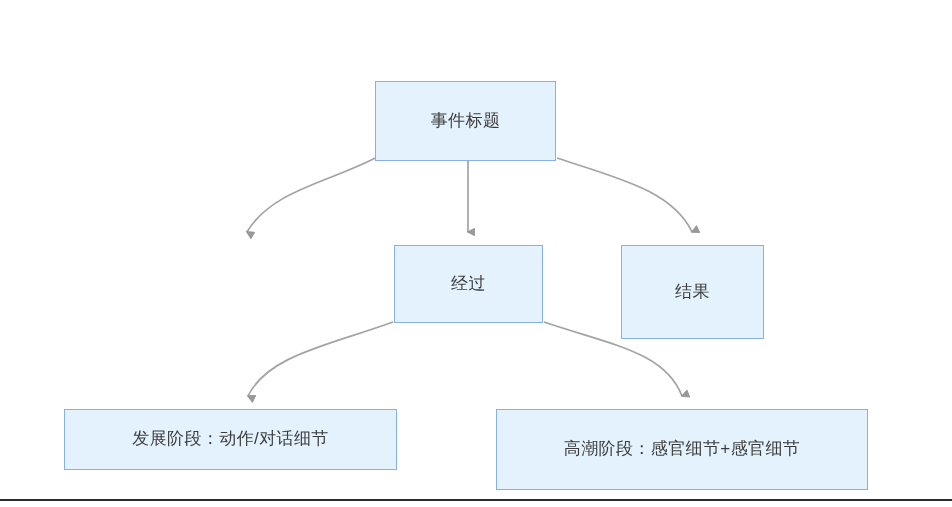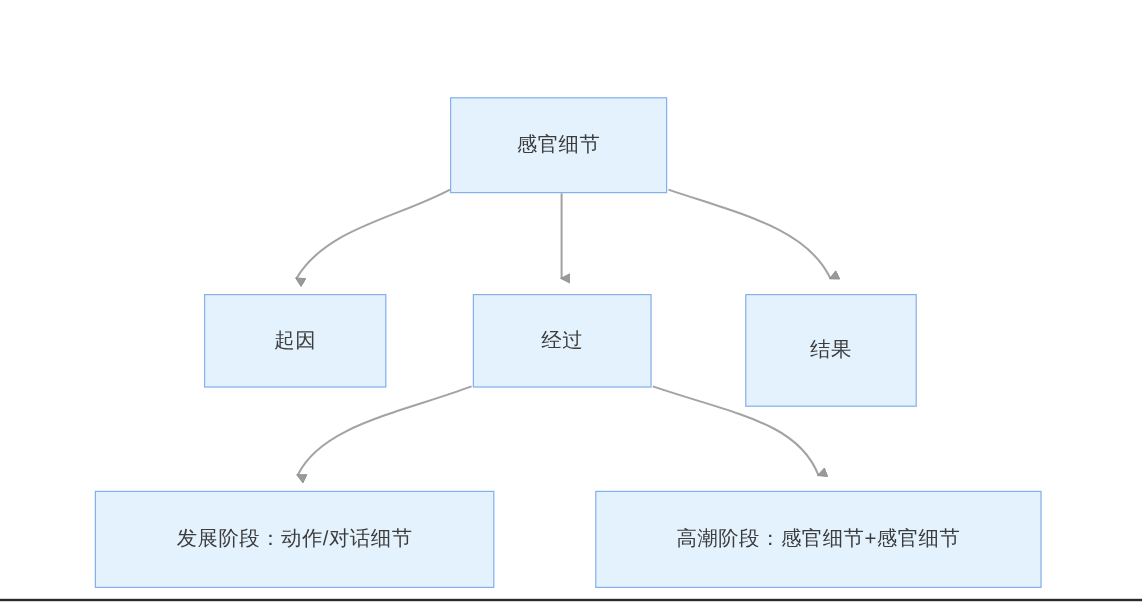--- a/index.html
+++ b/index.html
@@ -41,21 +41,21 @@
     font-size: 17px;
     line-height: 1.3;
     letter-spacing: 0.4px;
     white-space: nowrap;
     text-align: center;
   }
   .node-root   { left: 375px; top: 81px;  width: 181px; height: 80px; }
   .node-cause  { left: 170px; top: 245px; width: 152px; height: 78px; }
   .node-proc   { left: 394px; top: 245px; width: 149px; height: 78px; }
   .node-result { left: 621px; top: 245px; width: 143px; height: 94px; }
-  .node-dev    { left: 79px;  top: 409px; width: 333px; height: 81px; }
+  .node-dev    { left: 64px;  top: 409px; width: 333px; height: 61px; }
   .node-climax { left: 496px; top: 409px; width: 372px; height: 81px; }
   .bottom-rule {
     position: absolute;
     left: 0;
     top: 499px;
     width: 952px;
     height: 2px;
     background: #2b2b2b;
     z-index: 3;
   }
@@ -77,26 +77,23 @@
     <path d="M 468 161 L 468 232" fill="none" stroke="#a3a3a3" stroke-width="1.7" marker-end="url(#arrowhead)"></path>
 
     <path d="M 557 158 C 616 178, 672 190, 692 232" fill="none" stroke="#a3a3a3" stroke-width="1.7" marker-end="url(#arrowhead)"></path>
 
     <path d="M 393 322 C 330 345, 268 355, 248 396" fill="none" stroke="#a3a3a3" stroke-width="1.7" marker-end="url(#arrowhead)"></path>
 
     <path d="M 544 322 C 612 345, 665 352, 682 396" fill="none" stroke="#a3a3a3" stroke-width="1.7" marker-end="url(#arrowhead)"></path>
   </svg>
 
   <div class="node node-root">
-    <span class="node-label">感官细节</span>
+    <span class="node-label">事件标题</span>
   </div>
 
-  <div class="node node-cause">
-    <span class="node-label">起因</span>
-  </div>
 
   <div class="node node-proc">
     <span class="node-label">经过</span>
   </div>
 
   <div class="node node-result">
     <span class="node-label">结果</span>
   </div>
 
   <div class="node node-dev">

